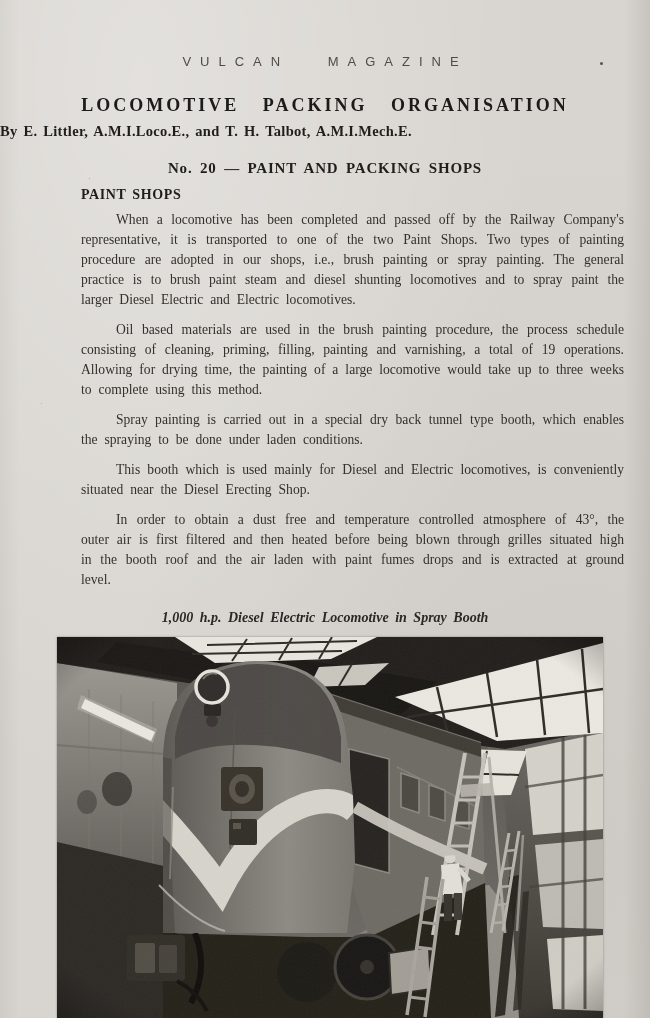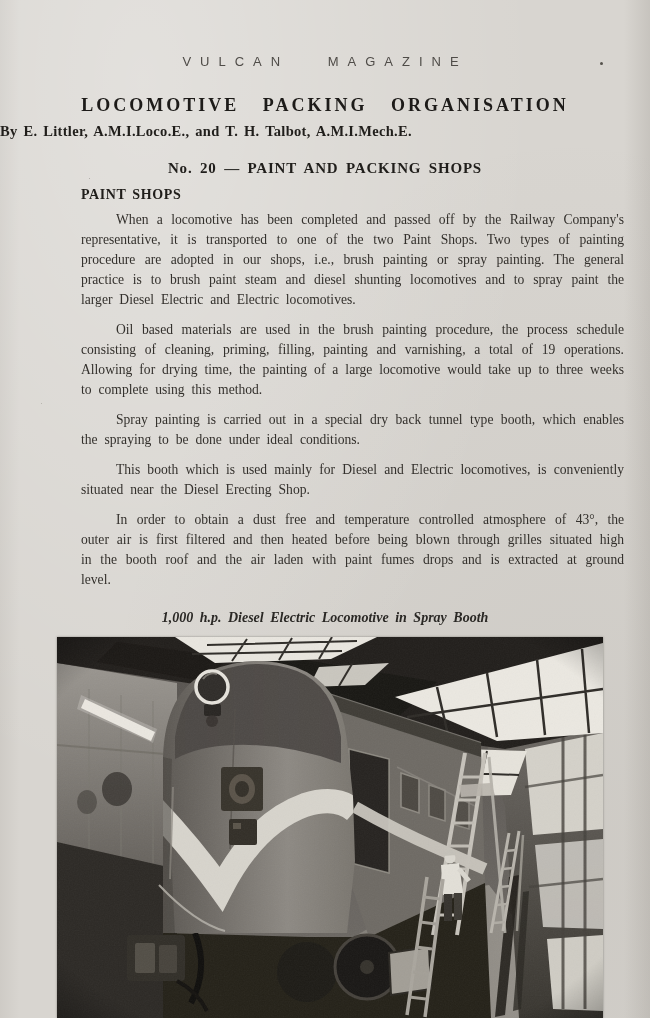--- a/index.html
+++ b/index.html
@@ -96,21 +96,21 @@
   <div class="title">LOCOMOTIVE PACKING ORGANISATION</div>
 
   <div class="byline">By E. Littler, A.M.I.Loco.E., and T. H. Talbot, A.M.I.Mech.E.</div>
 
   <div class="issue-heading">No. 20 — PAINT AND PACKING SHOPS</div>
 
   <div class="article">
     <h2>PAINT SHOPS</h2>
     <p>When a locomotive has been completed and passed off by the Railway Company's representative, it is transported to one of the two Paint Shops.  Two types of painting procedure are adopted in our shops, i.e., brush painting or spray painting.  The general practice is to brush paint steam and diesel shunting locomotives and to spray paint the larger Diesel Electric and Electric locomotives.</p>
     <p>Oil based materials are used in the brush painting procedure, the process schedule consisting of cleaning, priming, filling, painting and varnishing, a total of 19 operations.  Allowing for drying time, the painting of a large locomotive would take up to three weeks to complete using this method.</p>
-    <p>Spray painting is carried out in a special dry back tunnel type booth, which enables the spraying to be done under ideal conditions.</p>
+    <p>Spray painting is carried out in a special dry back tunnel type booth, which enables the spraying to be done under laden conditions.</p>
     <p>This booth which is used mainly for Diesel and Electric locomotives, is conveniently situated near the Diesel Erecting Shop.</p>
     <p>In order to obtain a dust free and temperature controlled atmosphere of 43°, the outer air is first filtered and then heated before being blown through grilles situated high in the booth roof and the air laden with paint fumes drops and is extracted at ground level.</p>
   </div>
 
   <div class="caption">1,000 h.p. Diesel Electric Locomotive in Spray Booth</div>
 
   <div class="photo" title="Black and white photograph of a 1,000 h.p. diesel electric locomotive with a white chevron stripe on its nose, standing in a paint spray booth with roof skylights, painters' ladders and the booth wall on the right.">
     <svg width="546" height="381" viewBox="0 0 546 381" xmlns="http://www.w3.org/2000/svg">
       <defs>
         <linearGradient id="gBase" x1="0" y1="0" x2="0" y2="1">

